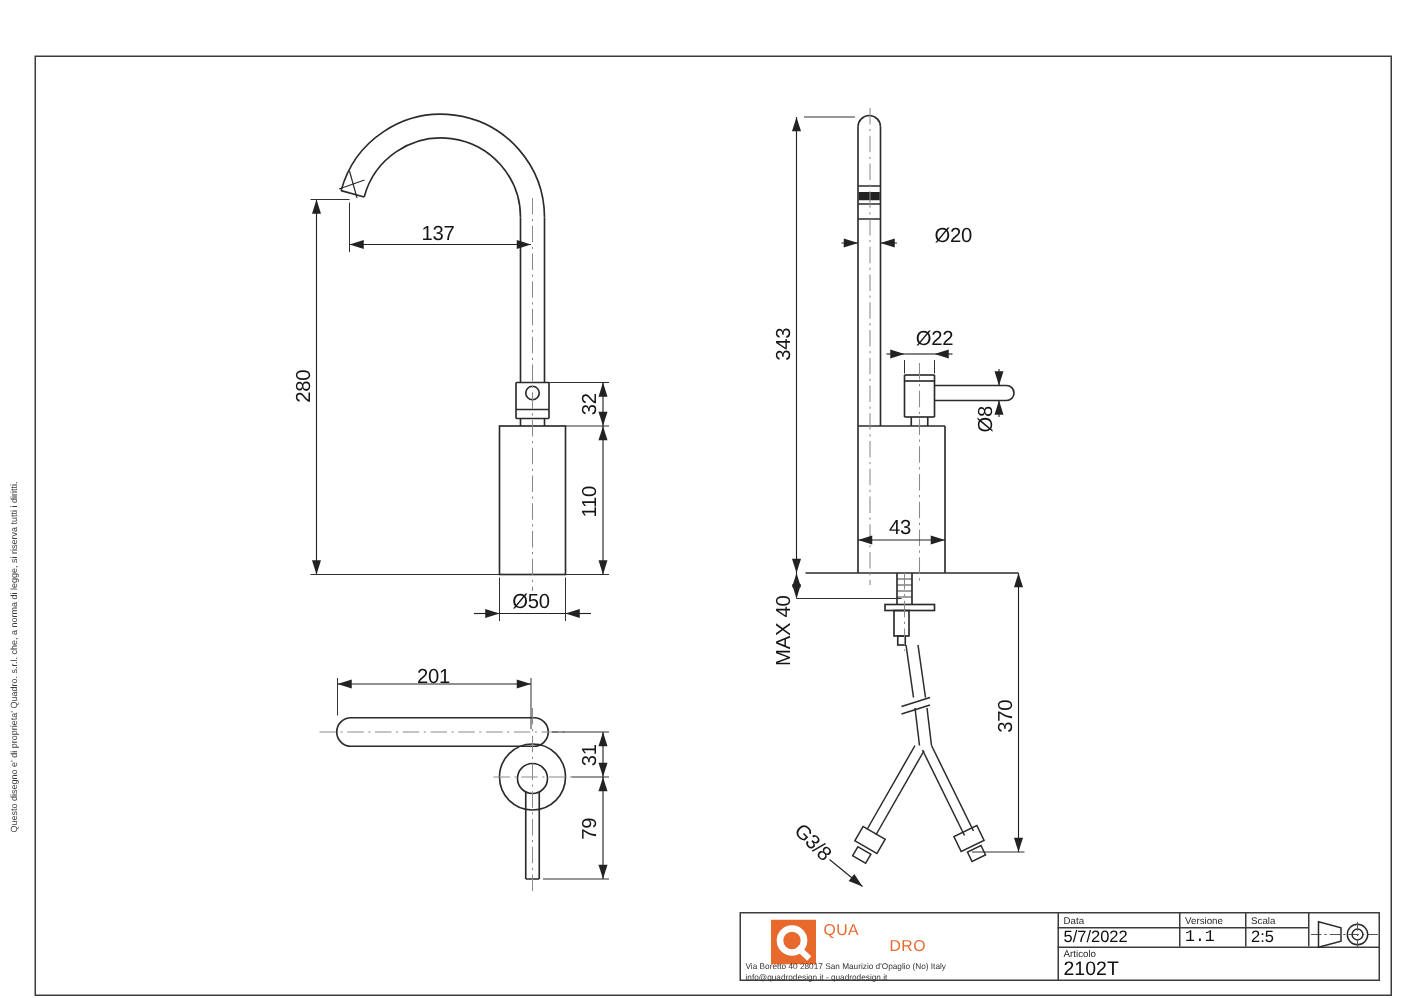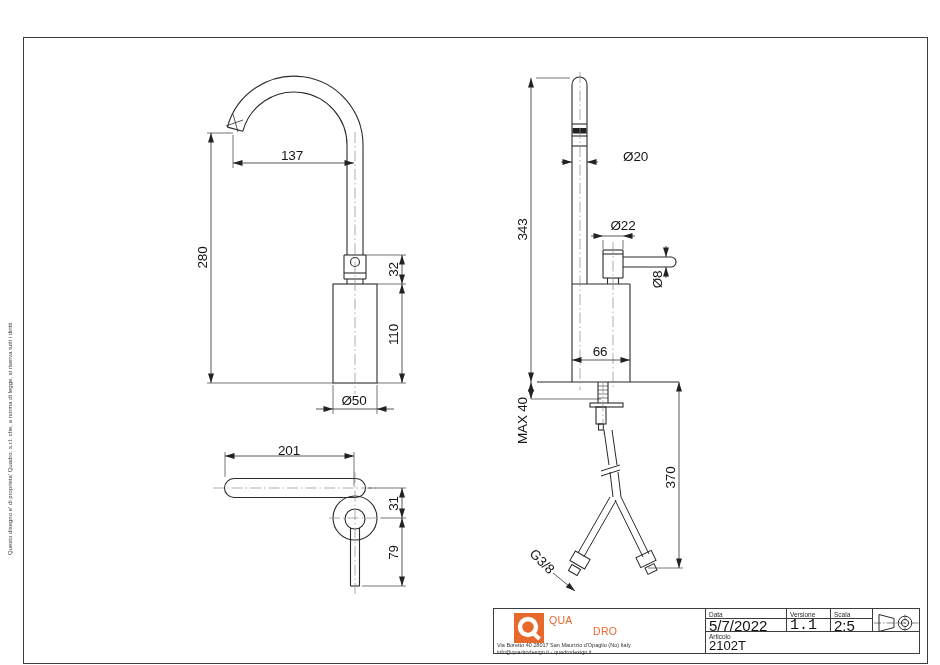--- a/index.html
+++ b/index.html
@@ -11,21 +11,21 @@
   .rot{transform:rotate(-90deg);}
   .rot45{transform:rotate(45deg);}
   
   #margin-note{position:absolute;left:-143px;top:416px;width:312px;height:12px;font-size:6px;color:#3a3a3a;transform:rotate(-90deg);transform-origin:50% 50%;text-align:center;white-space:nowrap;}
   
   .tb-abs{position:absolute;}
   #tb{position:absolute;left:493px;top:592px;width:427px;height:46px;border:1px solid #3c3c3c;box-sizing:border-box;}
   .tbv{position:absolute;top:0;width:1px;background:#3c3c3c;}
   .tbh{position:absolute;height:1px;background:#3c3c3c;}
   .tb-label{position:absolute;font-size:6.5px;color:#2a2a2a;line-height:7px;white-space:nowrap;}
-  .tb-value{position:absolute;font-size:15px;color:#111;line-height:11px;white-space:nowrap;}
+  .tb-value{position:absolute;font-size:11px;color:#111;line-height:11px;white-space:nowrap;}
   #tb-articolo-value{font-size:13px;line-height:13px;}
   #logo-square{position:absolute;left:514px;top:597px;width:30px;height:30px;}
   .logo-txt{position:absolute;font-size:10.5px;font-weight:normal;line-height:11px;letter-spacing:0.3px;}
   .addr{position:absolute;font-size:5.5px;line-height:6.5px;color:#333;white-space:nowrap;}
 </style>
 </head>
 <body>
 
 <div id="sheet">
 
@@ -193,21 +193,21 @@
   <div class="lbl" style="left:324px;top:376px;width:60px;">Ø50</div>
 
   <div class="lbl" style="left:264px;top:426px;width:50px;">201</div>
   <div class="lbl rot" style="left:373px;top:479px;width:40px;">31</div>
   <div class="lbl rot" style="left:373px;top:528px;width:40px;">79</div>
 
   <div class="lbl rot" style="left:502px;top:205px;width:40px;">343</div>
   <div class="lbl" style="left:598px;top:132px;width:50px;text-align:right;">Ø20</div>
   <div class="lbl" style="left:582px;top:201px;width:60px;margin-left:11px;">Ø22</div>
   <div class="lbl rot" style="left:637px;top:255px;width:40px;">Ø8</div>
-  <div class="lbl" style="left:580px;top:327px;width:40px;">66</div>
+  <div class="lbl" style="left:580px;top:327px;width:40px;">43</div>
   <div class="lbl rot" style="left:487px;top:396px;width:70px;">MAX 40</div>
   <div class="lbl rot" style="left:650px;top:453px;width:40px;">370</div>
   <div class="lbl rot45" style="left:520px;top:537px;width:44px;">G3/8</div>
 
   <div id="tb"></div>
   <div class="tbv" style="left:705px;top:592px;height:46px;"></div>
   <div class="tbv" style="left:786px;top:592px;height:23px;"></div>
   <div class="tbv" style="left:830px;top:592px;height:23px;"></div>
   <div class="tbv" style="left:872px;top:592px;height:23px;"></div>
   <div class="tbh" style="left:705px;top:602px;width:167px;"></div>

